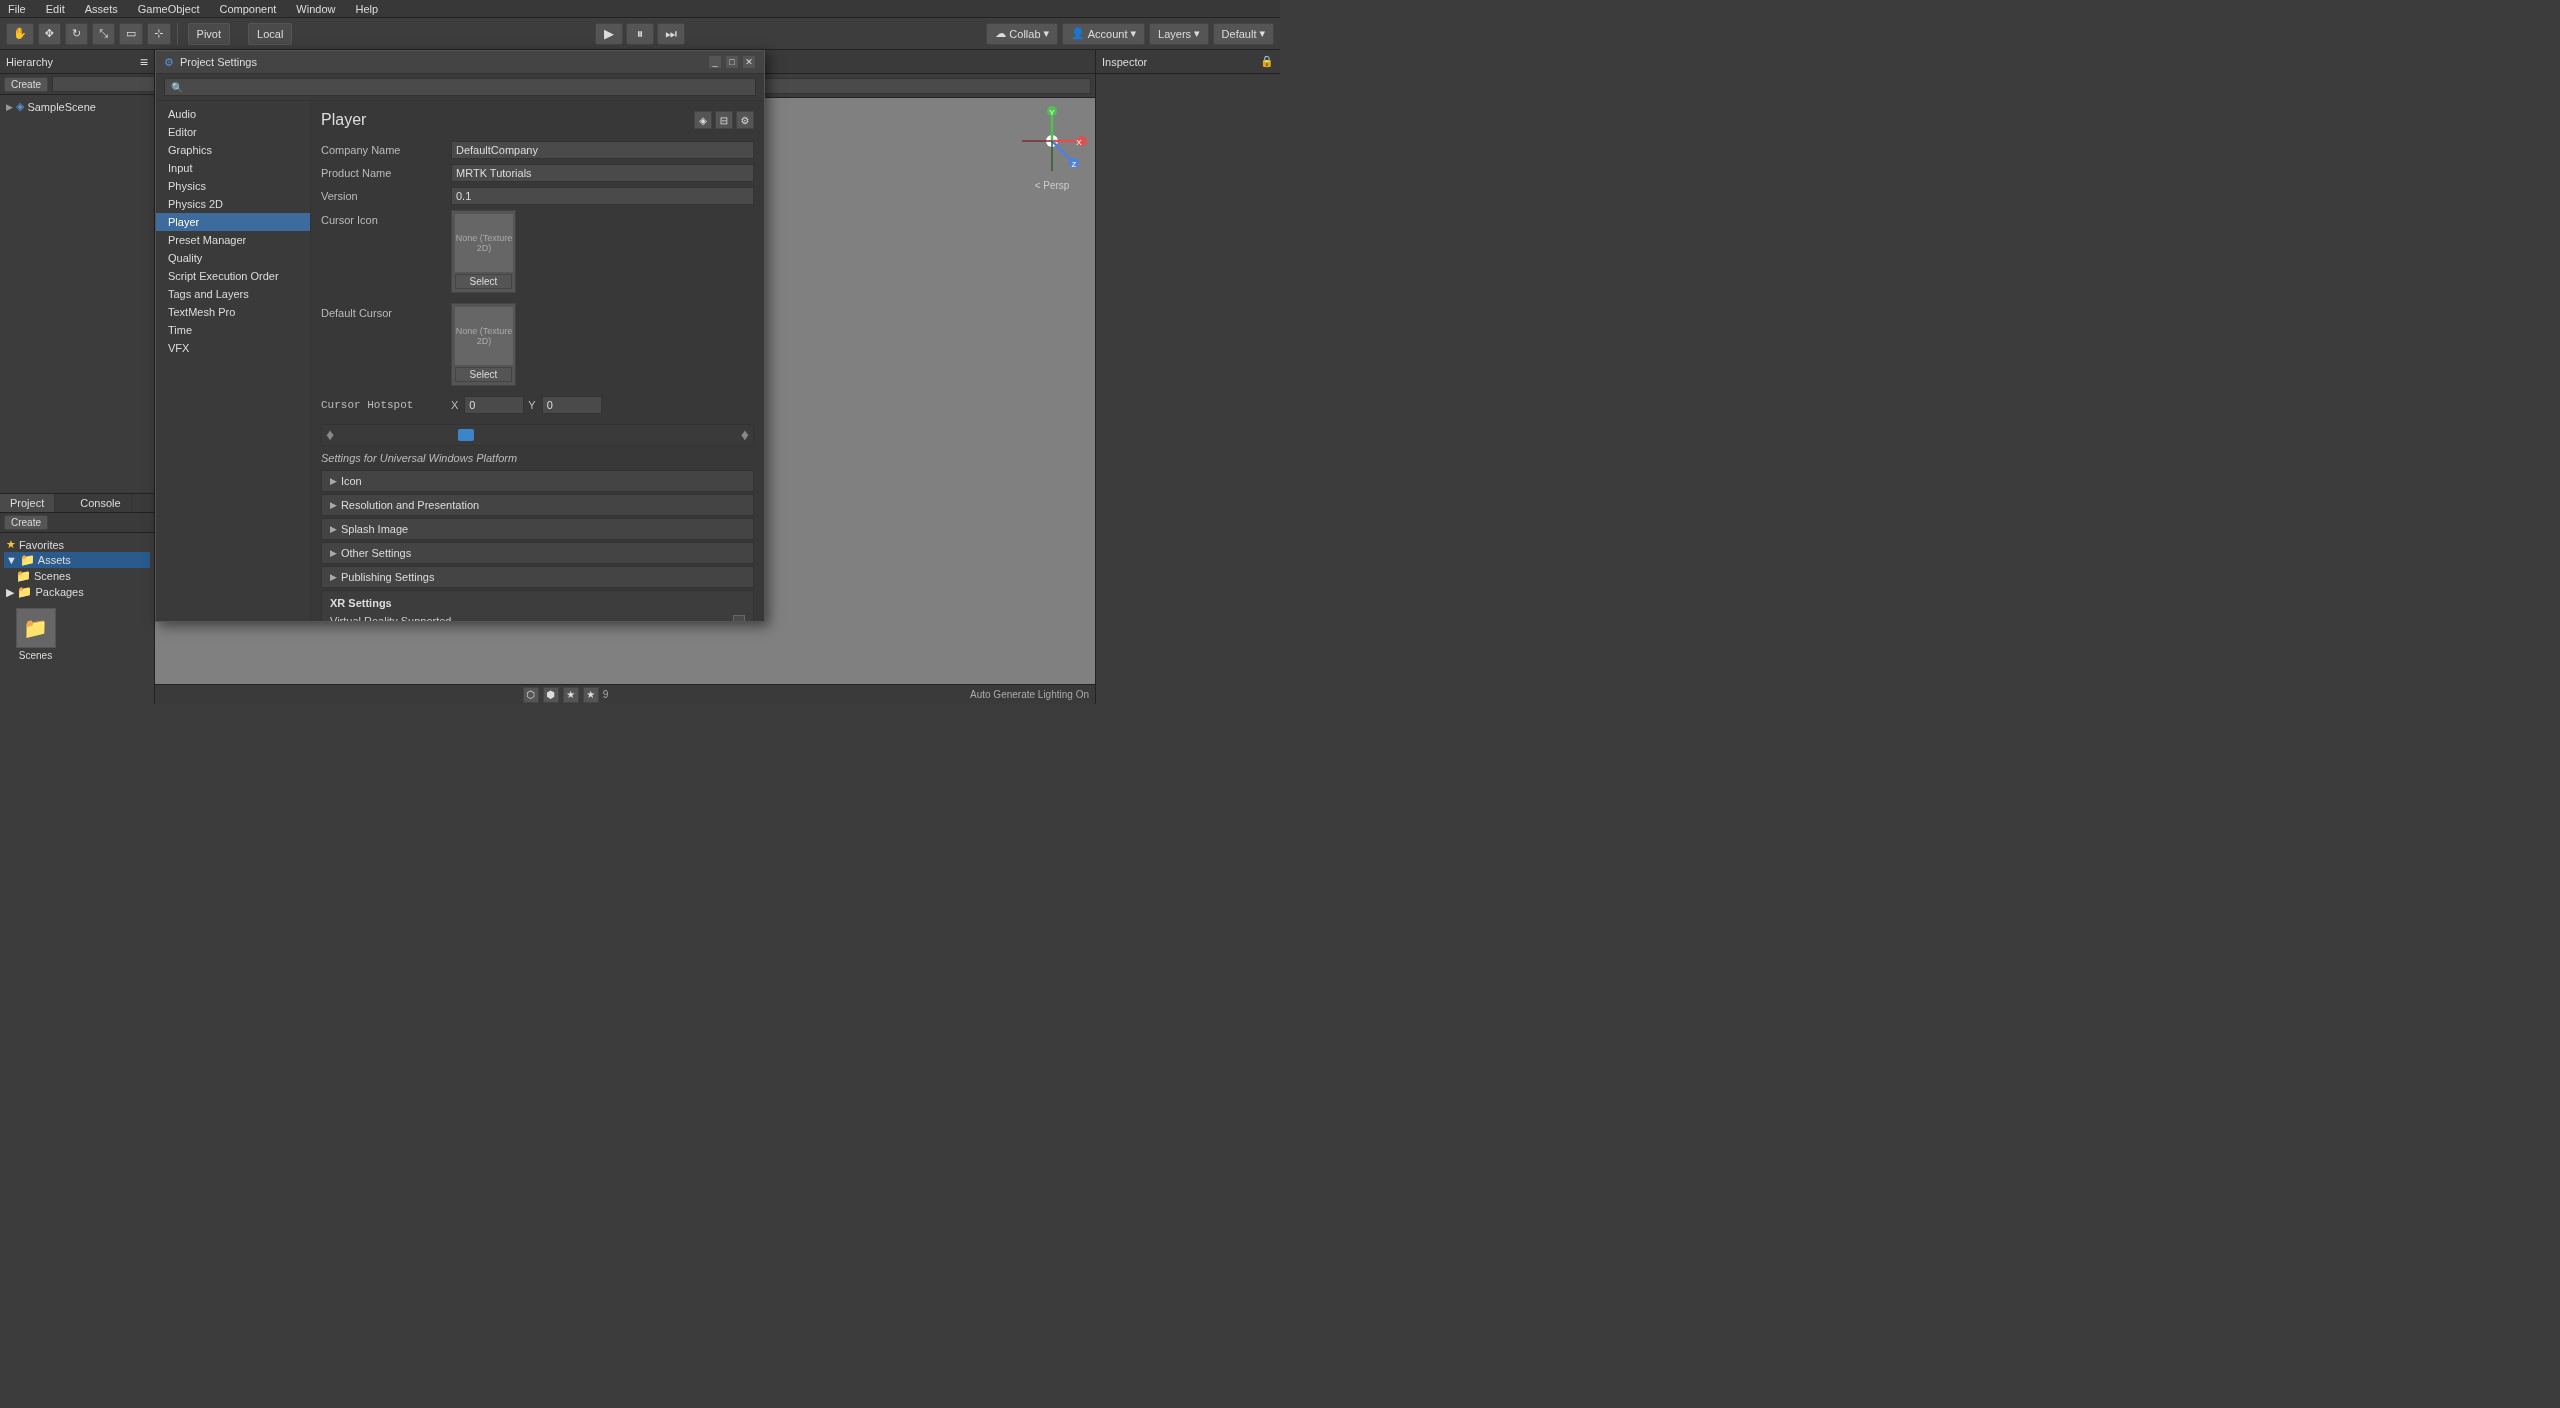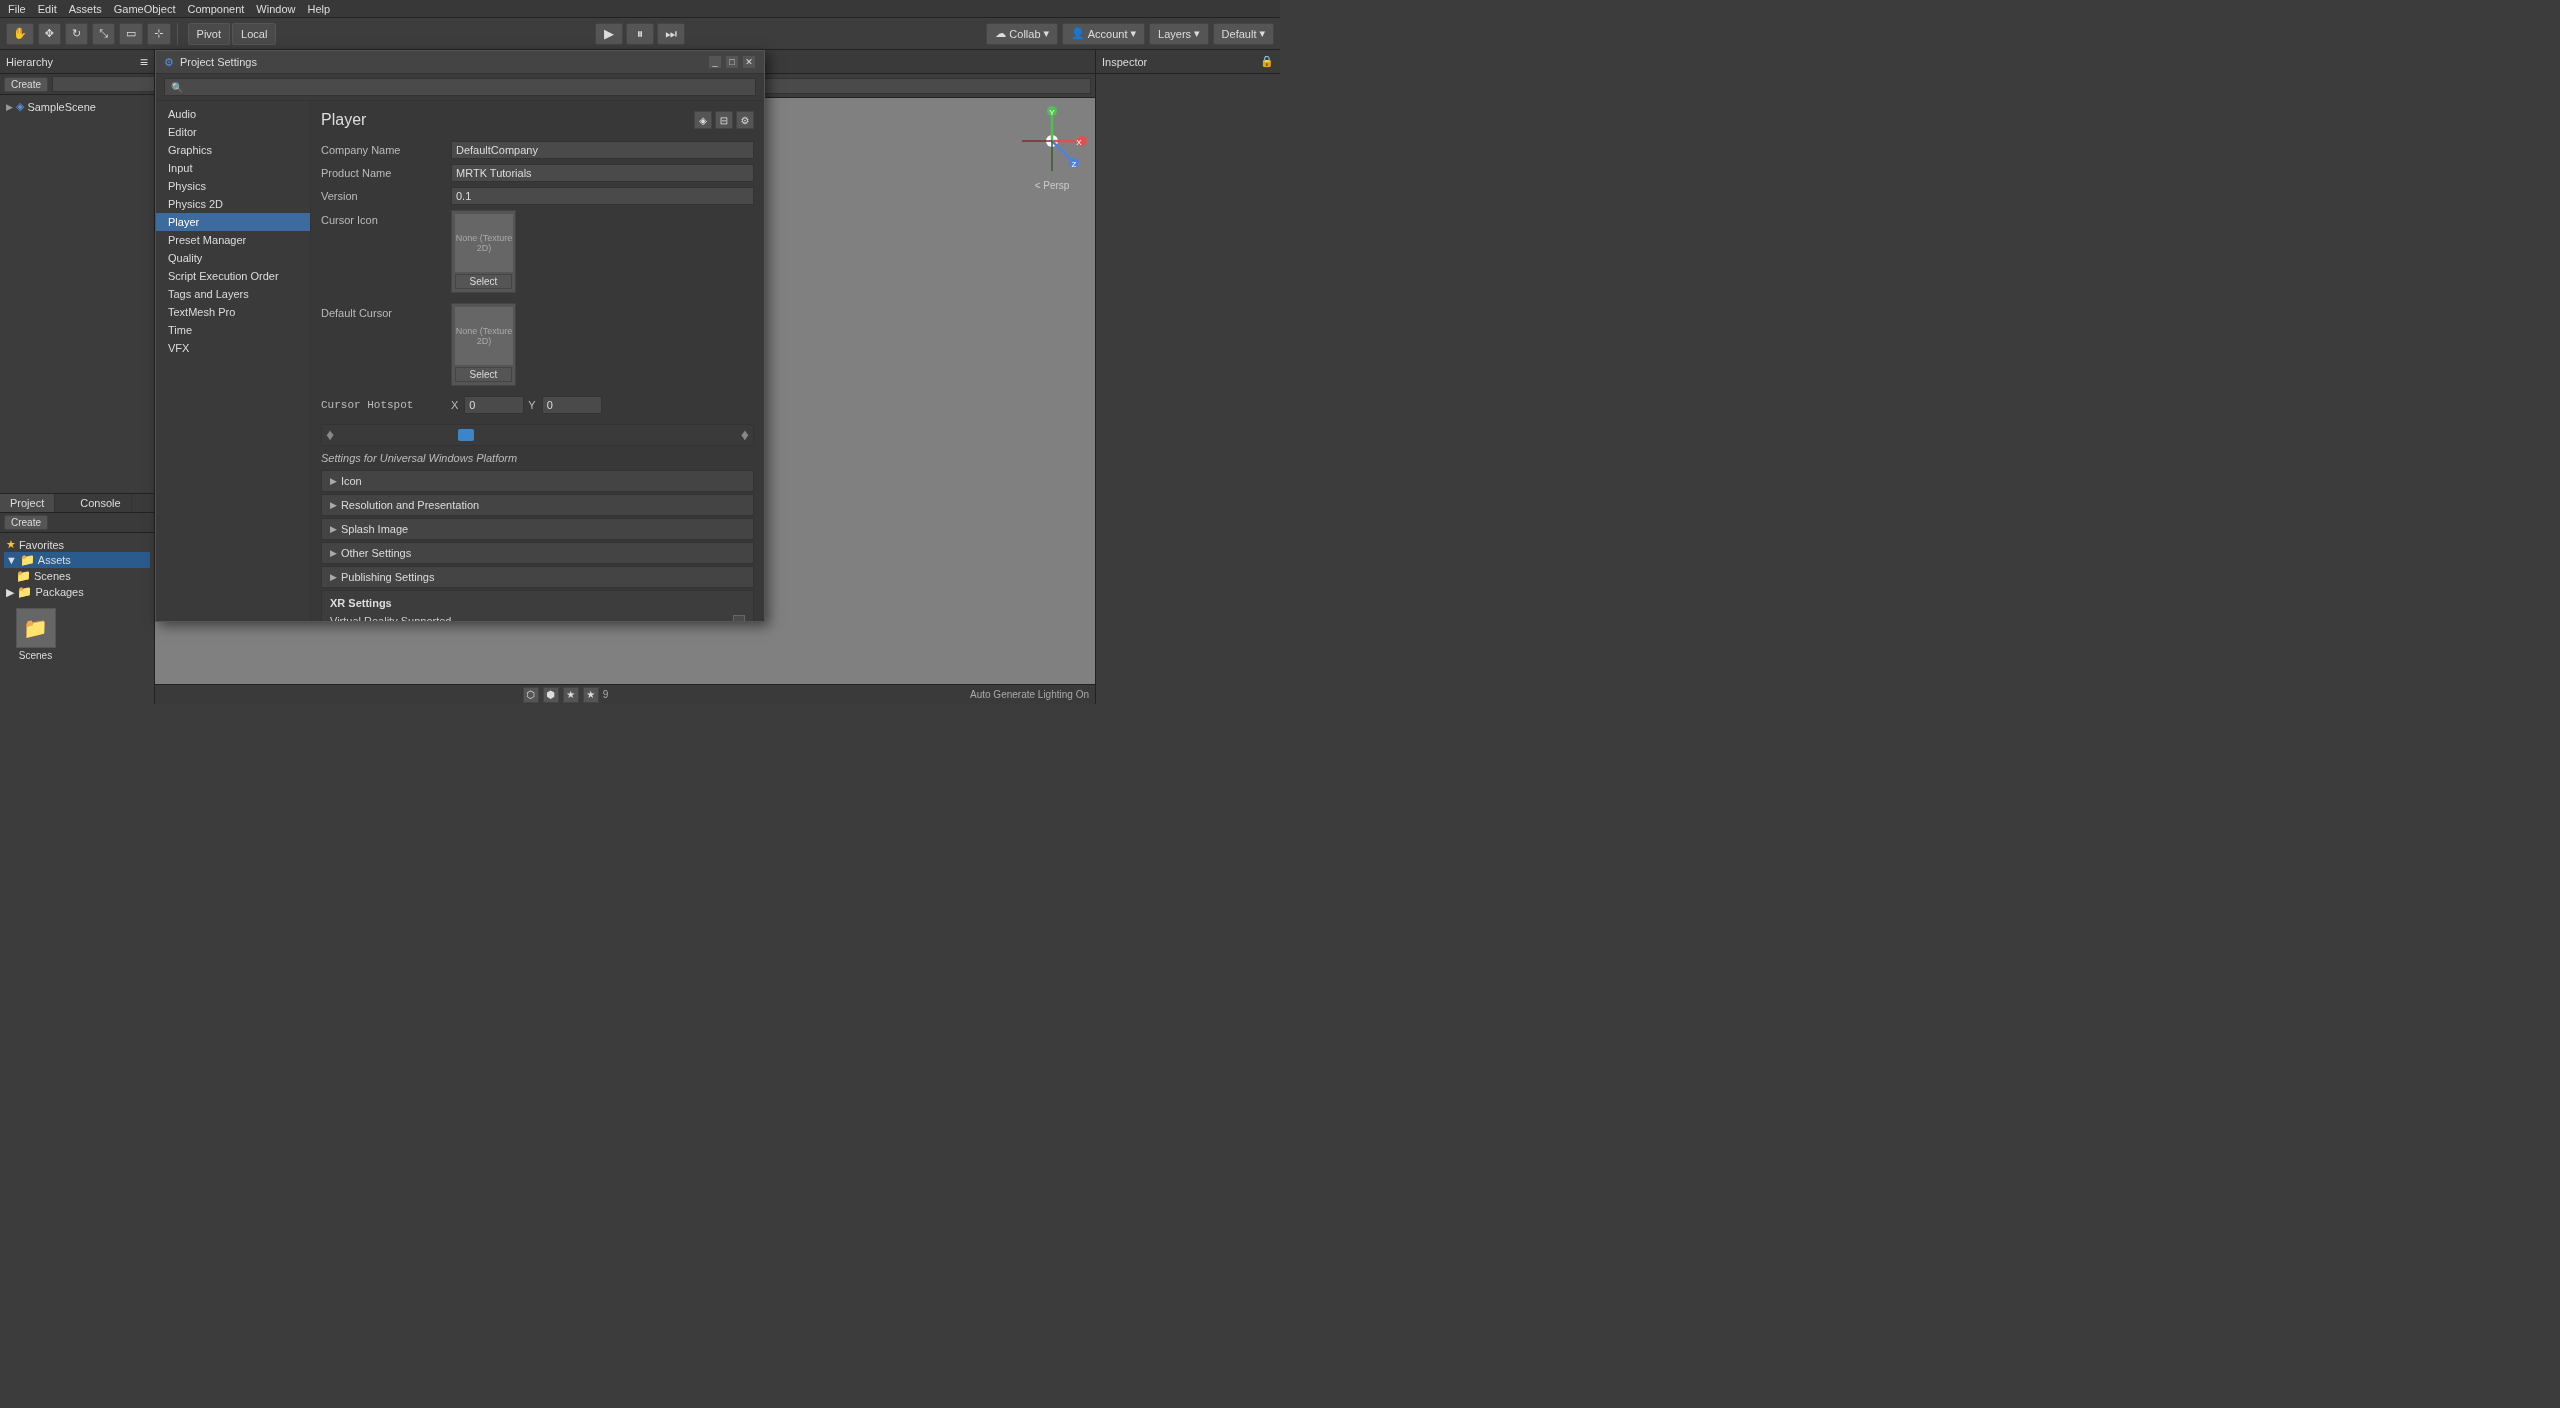--- a/index.html
+++ b/index.html
@@ -14,21 +14,21 @@
       position: relative;
     }
 
     
     .menu-bar {
       background: #383838;
       height: 18px;
       display: flex;
       align-items: center;
       padding: 0 4px;
-      gap: 4px;
+      gap: 12px;
       border-bottom: 1px solid #222;
     }
     .menu-item {
       font-size: 11px;
       color: #ddd;
       cursor: pointer;
       padding: 0 4px;
     }
 
     
@@ -50,21 +50,21 @@
       cursor: pointer;
       border-radius: 2px;
       height: 22px;
       display: flex;
       align-items: center;
       gap: 3px;
     }
     .toolbar-separator { width: 1px; height: 22px; background: #555; margin: 0 2px; }
     .toolbar-pivot-local {
       display: flex;
-      gap: 2px;
+      gap: 18px;
       margin-left: 4px;
     }
     .pivot-btn {
       background: #4a4a4a;
       border: 1px solid #555;
       color: #ddd;
       padding: 2px 8px;
       font-size: 11px;
       cursor: pointer;
       height: 22px;

